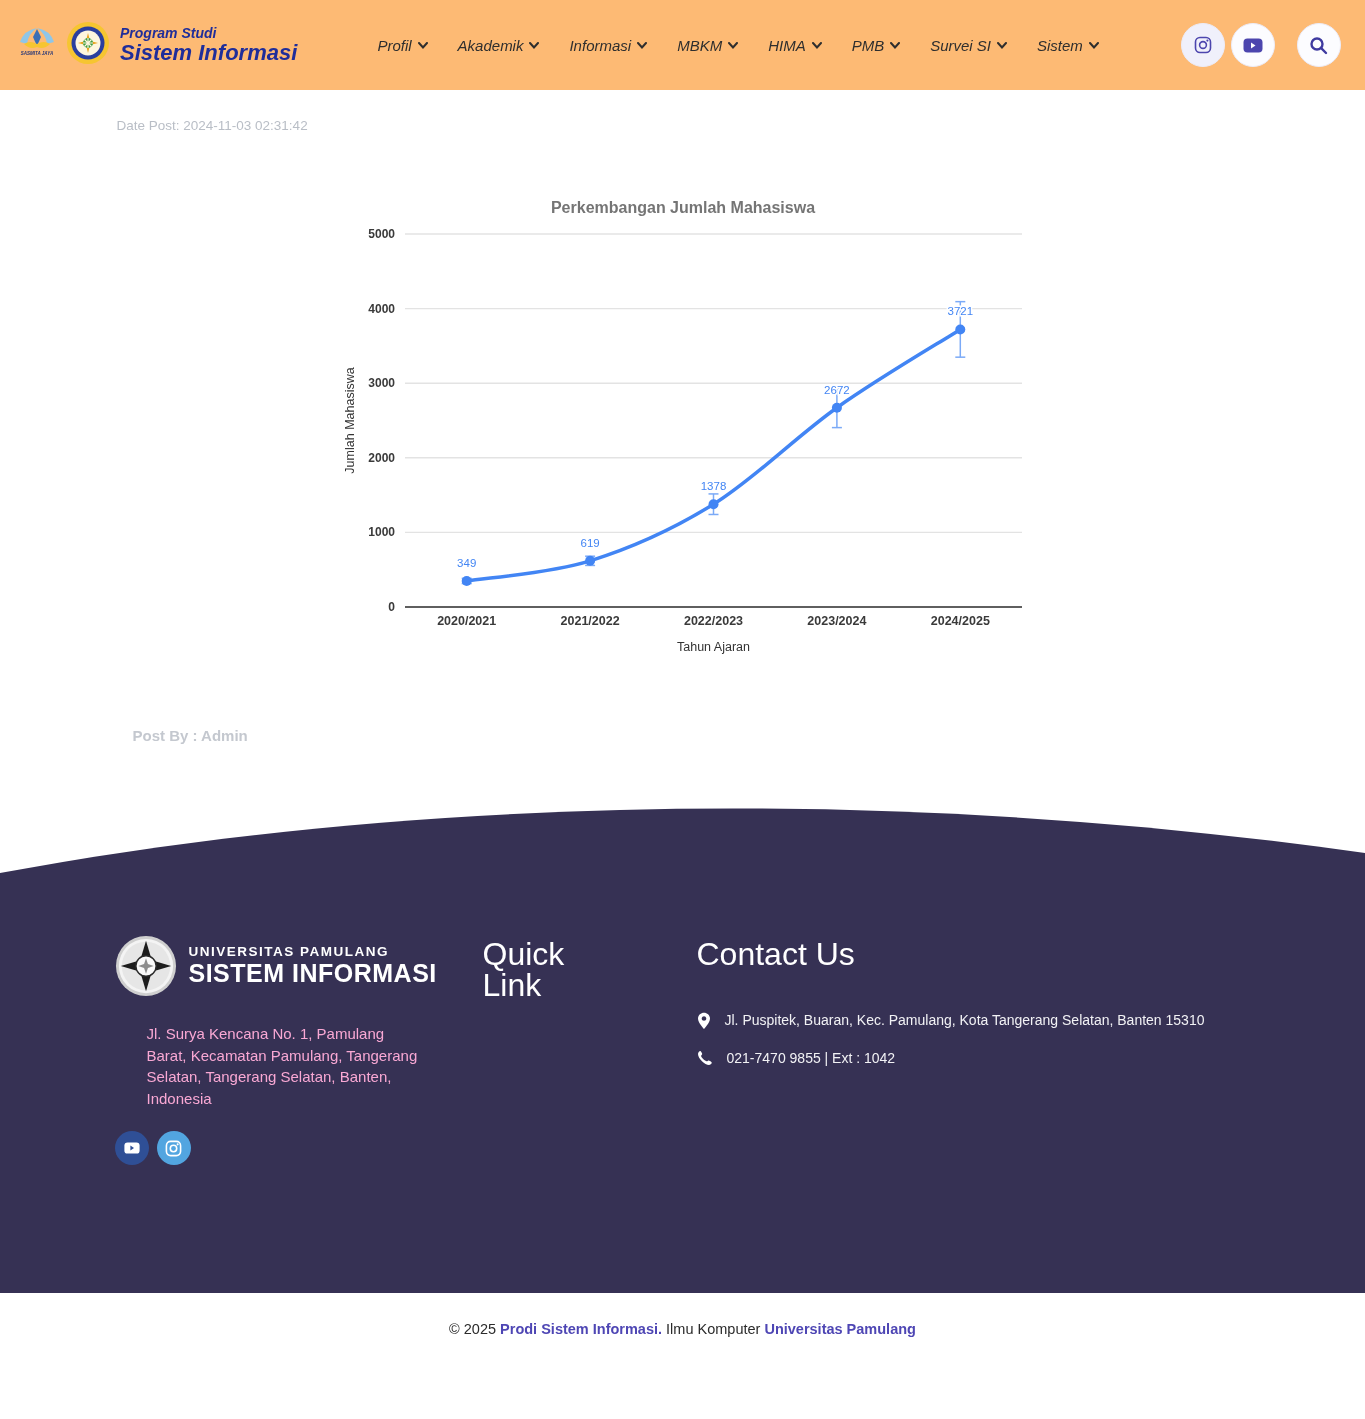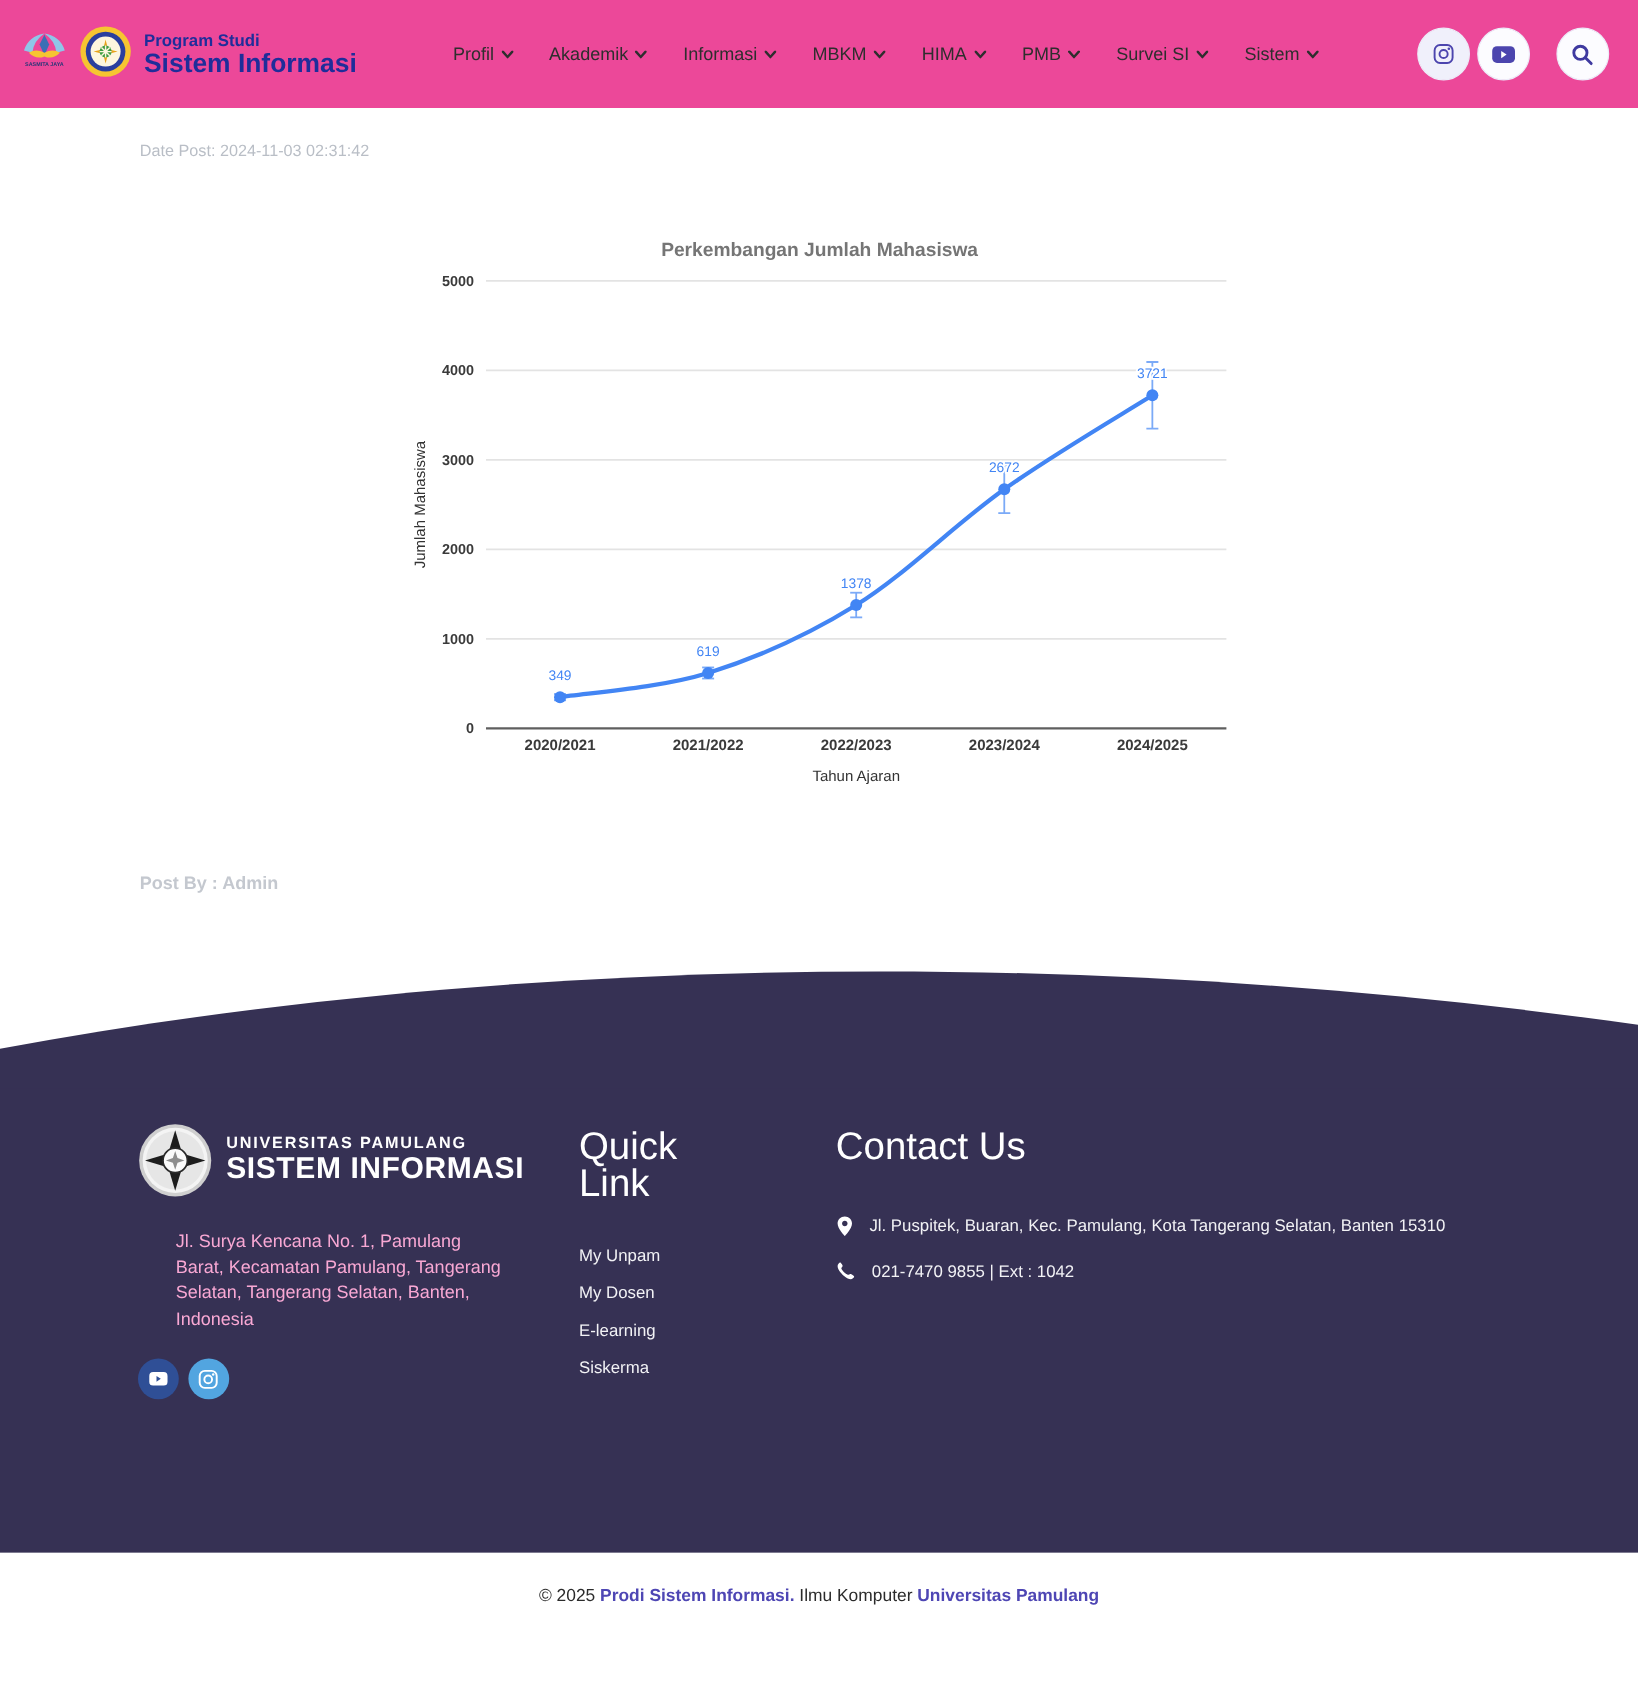--- a/index.html
+++ b/index.html
@@ -1,39 +1,39 @@
 <!DOCTYPE html>
 <html><head>
 <meta charset="utf-8">
 <style>
   * { margin:0; padding:0; box-sizing:border-box; }
   html,body { background:#ffffff; font-family:"Liberation Sans", sans-serif; }
   body { width:1365px; margin:0 auto; }
 
   
-  .header { height:90px; display:flex; align-items:center; padding:0 24px 0 14px; background:#ec4899; }
+  .header { height:90px; display:flex; align-items:center; padding:0 24px 0 14px; background:#fdba74;font-style:italic; }
   .brand { display:flex; align-items:center; gap:6px; }
   .brand-texts { display:flex; flex-direction:column; line-height:1.05; margin-left:4px; }
   .brand-line1 { color:#1f2d9a; font-weight:bold; font-size:14px; }
   .brand-line2 { color:#1f2d9a; font-weight:bold; font-size:22px; }
   .nav { display:flex; align-items:center; gap:30px; margin:0 auto;justify-content:space-between; }
   .nav-item { display:flex; align-items:center; gap:6px; font-size:15px; color:#2e2e2e; cursor:pointer; text-decoration:none; }
   .chev { width:10px; height:7px; }
   .hdr-icons { display:flex; align-items:center; gap:4px; }
   .icon-circle { width:44px; height:44px; border-radius:50%; background:#fcfcff; border:1px solid #ececf9; display:flex; align-items:center; justify-content:center; cursor:pointer; margin-left:2px;}
   .icon-circle.lav { background:#f0f0fb; }
   .icon-circle.search { margin-left:18px; }
 
   
   .container { width:1136px; margin:0 auto; }
   .title-banner { background:#e7f0fa; border-radius:10px; padding:15px 48px 16px; }
   .title-banner h1 { font-size:24px; color:#1f2b38; font-weight:bold; letter-spacing:.2px; }
   .date-post { margin:28px 0 0 2px; color:#b9bec6; font-size:13.5px; font-weight:500; }
   .chart-wrap { width:686px; margin:56px auto 0; }
-  .post-by { margin:64px 0 0 2px; color:#c4c8cf; font-size:15px; font-weight:bold; }
+  .post-by { margin:64px 0 0 18px; color:#c4c8cf; font-size:15px; font-weight:bold; }
 
   
   .footer { margin-top:57px; }
   .footer-curve { display:block; width:1365px; height:105px; }
   .footer-body { background:#363154; margin-top:-1px; padding:30px 0 0; height:388px; color:#fff; }
   .footer-cols { width:1136px; margin:0 auto; display:flex; }
   .fcol1 { width:368px; }
   .flogo-row { display:flex; align-items:center; gap:12px; }
   .flogo-texts { line-height:1.1; }
   .flogo-l1 { font-size:13.5px; font-weight:bold; letter-spacing:1.5px; }
@@ -252,26 +252,20 @@
               <rect x="1.5" y="1.5" width="15" height="15" rx="4.5" fill="none" stroke="#ffffff" stroke-width="1.7"></rect>
               <circle cx="9" cy="9" r="3.4" fill="none" stroke="#ffffff" stroke-width="1.7"></circle>
               <circle cx="13.4" cy="4.6" r="1.1" fill="#ffffff"></circle>
             </svg>
           </div>
         </div>
       </div>
 
       <div class="fcol2">
         <div class="fcol-heading">Quick Link</div>
-        <div class="quick-links">
-          <a>My Unpam</a>
-          <a>My Dosen</a>
-          <a>E-learning</a>
-          <a>Siskerma</a>
-        </div>
       </div>
 
       <div class="fcol3">
         <div class="fcol-heading">Contact Us</div>
         <div class="contact-items">
           <div class="c-item">
             <svg width="14" height="18" viewBox="0 0 14 18">
               <path d="M7 0.8 C3.6 0.8 1 3.4 1 6.6 C1 11 7 17 7 17 C7 17 13 11 13 6.6 C13 3.4 10.4 0.8 7 0.8 Z M7 8.8 C5.7 8.8 4.7 7.8 4.7 6.5 C4.7 5.2 5.7 4.2 7 4.2 C8.3 4.2 9.3 5.2 9.3 6.5 C9.3 7.8 8.3 8.8 7 8.8 Z" fill="#ffffff"></path>
             </svg>
             <span>Jl. Puspitek, Buaran, Kec. Pamulang, Kota Tangerang Selatan, Banten 15310</span>

